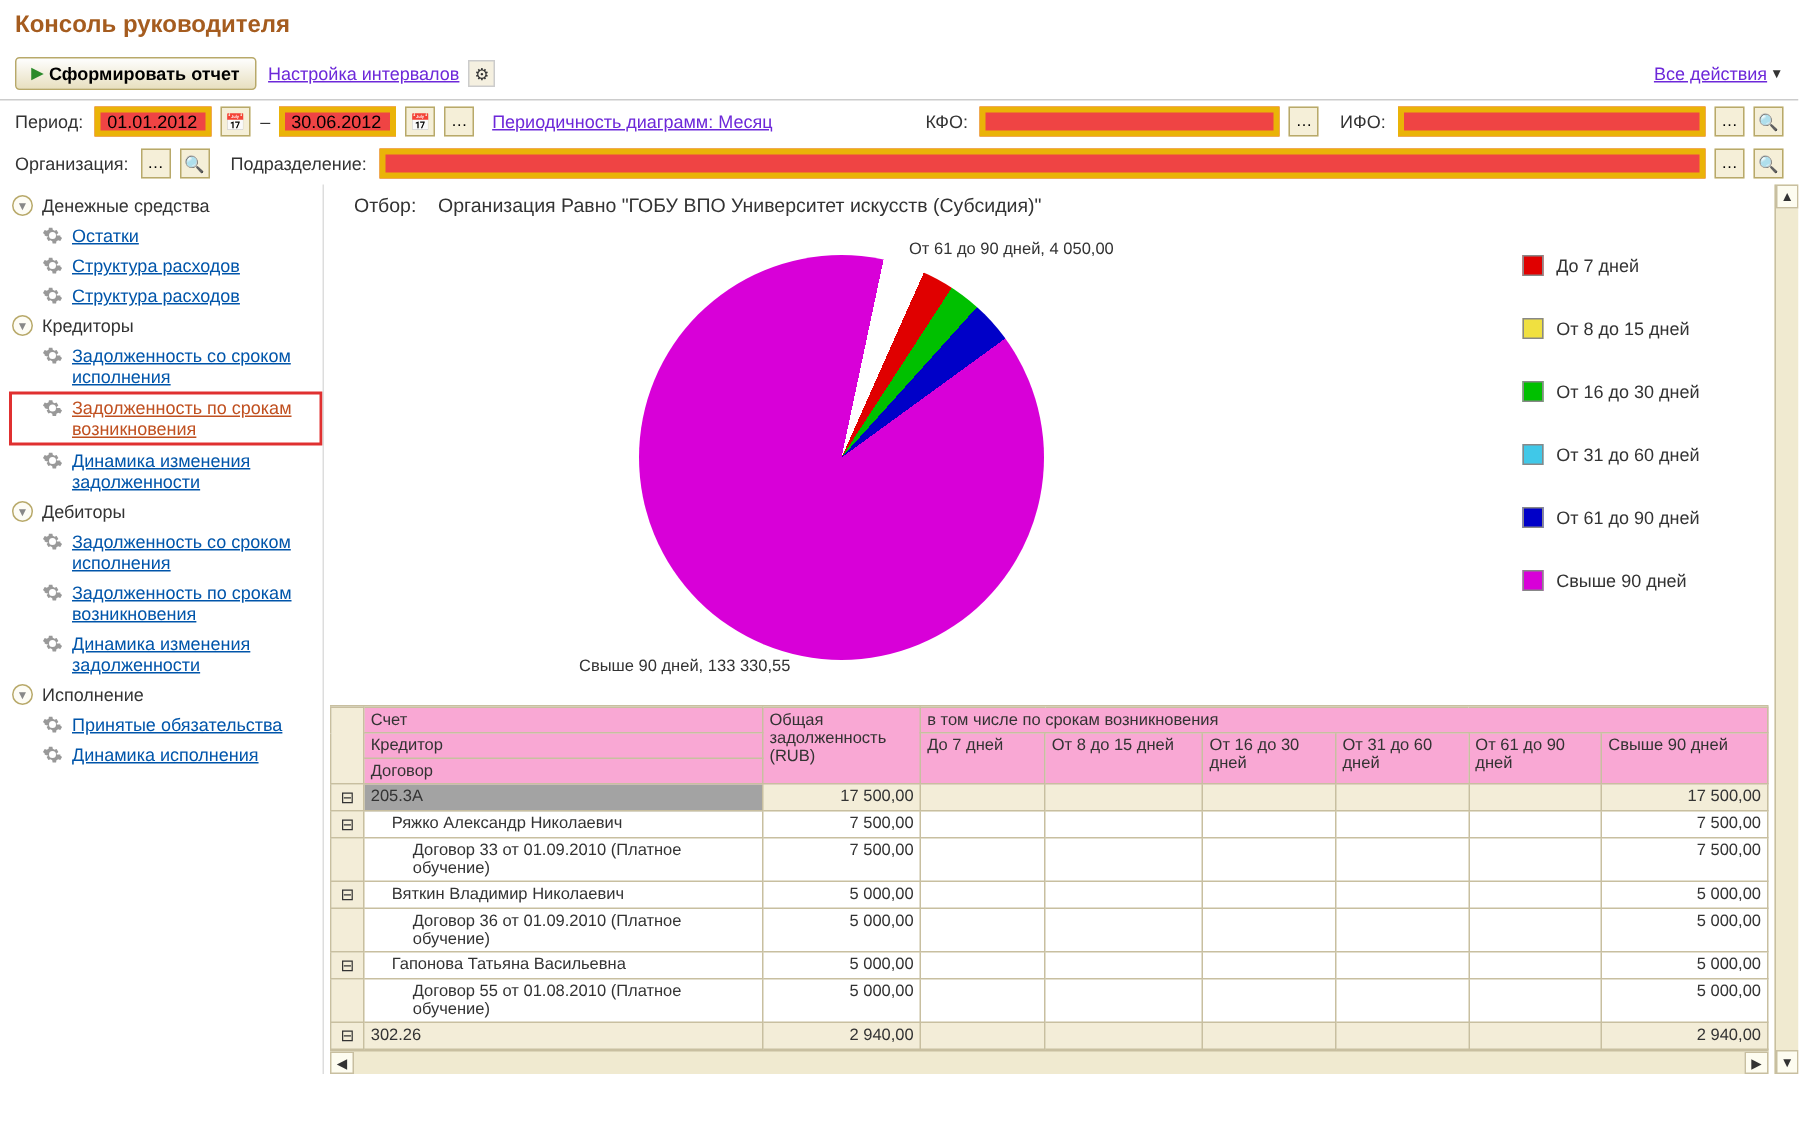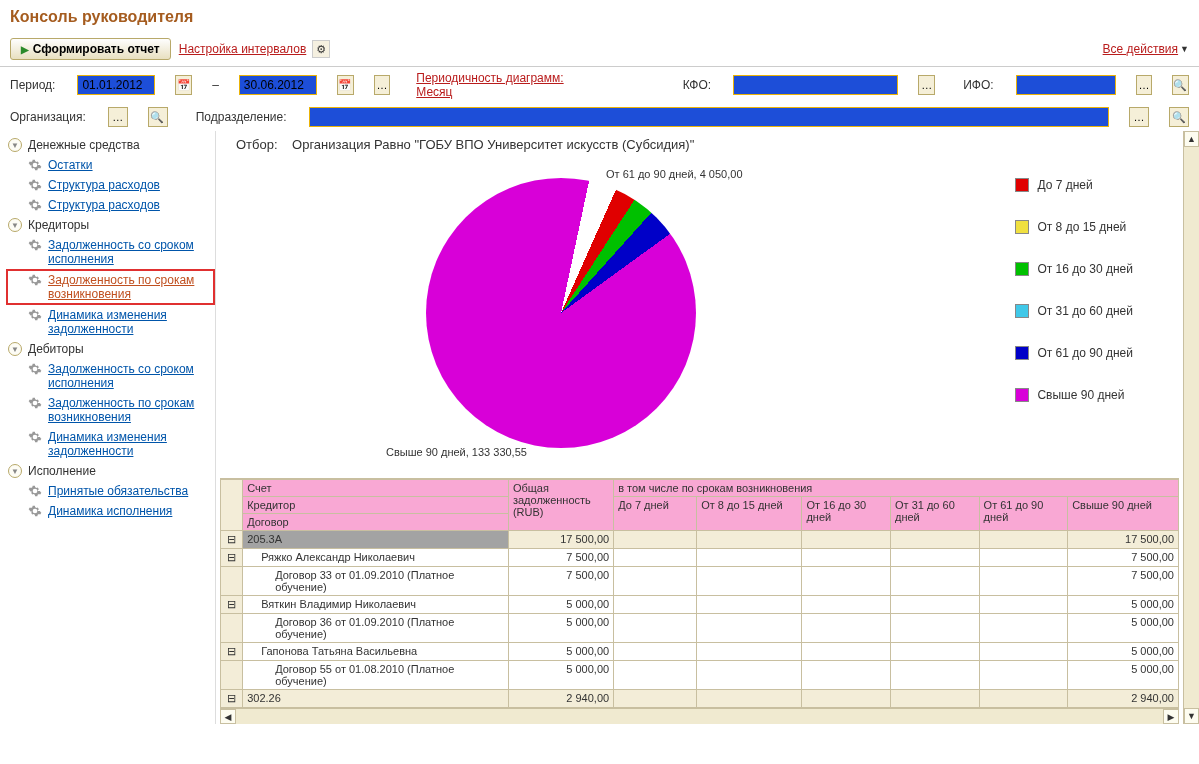--- a/index.html
+++ b/index.html
@@ -1,26 +1,26 @@
 <!DOCTYPE html>
 <html><head>
 <meta charset="utf-8">
 <style>
 * { box-sizing: border-box; margin: 0; padding: 0; }
 body { font-family: Arial, sans-serif; font-size: 12px; background: #fff; color: #333; width: 1199px; }
 .header-title { color: #a55c1f; font-size: 16px; font-weight: bold; padding: 8px 10px; }
 .toolbar { display: flex; align-items: center; padding: 4px 10px 6px; border-bottom: 1px solid #ccc; }
 .btn-primary { background: linear-gradient(#fefefe,#e8e0c0); border: 1px solid #b8a96a; border-radius: 3px; padding: 3px 10px; font-size: 12px; font-weight: bold; display: flex; align-items: center; gap: 4px; cursor: pointer; }
 .btn-primary .tri { color: #2a8a2a; font-size: 10px; }
-.link { color: #b91c1c; text-decoration: underline; cursor: pointer; }
+.link { color: #6d28d9; text-decoration: underline; cursor: pointer; }
 .toolbar .spacer { flex: 1; }
 .icon-btn { width: 18px; height: 18px; border: 1px solid #ccc; background: #f5f0e0; display: inline-flex; align-items:center; justify-content:center; margin-left: 6px; cursor:pointer; font-size: 11px; }
-.filter-row { display: flex; align-items: center; padding: 4px 10px; gap: 20px; }
+.filter-row { display: flex; align-items: center; padding: 4px 10px; gap: 6px; }
 .filter-row label { margin-right: 2px; }
-input.fld { border: 1px solid #eab308; background:#1d4ed8; padding: 2px 4px; font-size: 12px; height: 20px; }
+input.fld { border: 4px solid #eab308; background:#ef4444; padding: 2px 4px; font-size: 12px; height: 20px; }
 .date-fld { width: 78px; }
 .cal-btn { width: 20px; height:20px; border:1px solid #b8a96a; background:#f5efd8; cursor:pointer; display:inline-flex; align-items:center; justify-content:center; font-size:11px; }
 .wide-fld { flex:1; min-width:100px; }
 .layout { display:flex; }
 .sidebar { width: 215px; padding: 4px 0 4px 6px; }
 .tree-head { display:flex; align-items:center; gap:6px; padding:3px 2px; cursor:pointer;}
 .tree-head .arr { width:14px;height:14px;border:1px solid #b8a96a;border-radius:50%; display:inline-flex;align-items:center;justify-content:center;font-size:8px;color:#888;background:#fdfcf5;}
 .tree-item { display:flex; align-items:flex-start; gap:6px; padding:3px 2px 3px 22px; }
 .gear { width:14px;height:14px; color:#888; flex-shrink:0; }
 .tree-item a { color:#0055aa; text-decoration:underline; cursor:pointer; }

